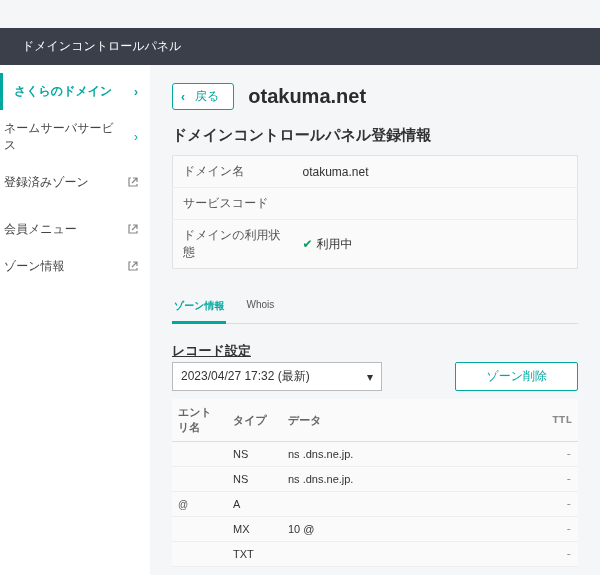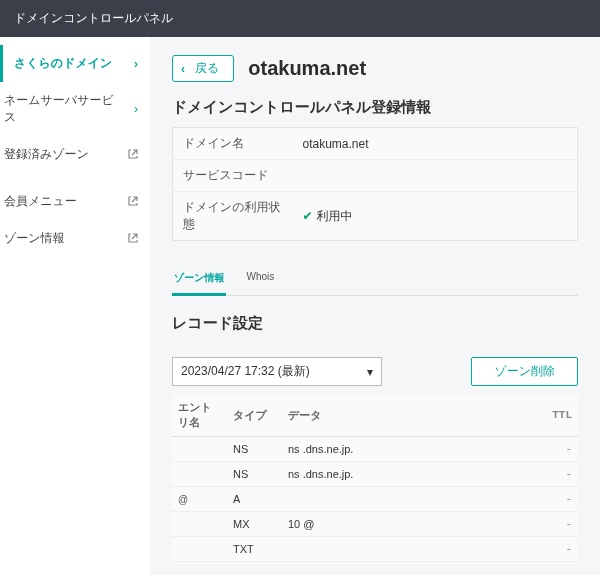--- a/index.html
+++ b/index.html
@@ -6,23 +6,24 @@
   body {
     font-family: "Hiragino Kaku Gothic ProN", "Meiryo", "Yu Gothic", sans-serif;
     font-size: 13px;
     color: #333;
     background: #f5f6f7;
     width: 600px;
   }
   .topbar {
     background: #3a3f4a;
     color: #fff;
-    padding: 10px 14px;
+    padding: 10px 22px;
     font-size: 12px;
     font-weight: 500;
+    margin-top: 28px;
   }
   .layout { display: flex; }
   .sidebar {
     width: 150px;
     background: #fff;
     padding: 8px 0;
     min-height: 540px;
   }
   .side-item {
     display: flex;
@@ -80,40 +81,40 @@
     font-size: 10px;
     color: #555;
     cursor: pointer;
   }
   .tab.active {
     color: #00a8a0;
     font-weight: 700;
     border-bottom: 3px solid #00a8a0;
     margin-bottom: -1px;
   }
-  .subheading { font-size: 15px; font-weight: 700; margin: 18px 0 24px 0;}
+  .subheading { font-size: 13px; font-weight: 700; margin: 18px 0 2px 0; text-decoration: underline;}
   .controls-row { display: flex; gap: 14px; align-items: center; }
   .dropdown {
     border: 1px solid #bbb;
     background: #fff;
     padding: 5px 8px;
     font-size: 12px;
     width: 210px;
     display: flex;
     justify-content: space-between;
     align-items: center;
     cursor: pointer;
   }
   .spacer { flex: 1; }
   .zone-delete {
     border: 1px solid #00a8a0;
     color: #00a8a0;
     background: #fff;
     border-radius: 2px;
-    padding: 5px 22px;
+    padding: 5px 30px;
     font-size: 12px;
     cursor: pointer;
   }
   .records {
     width: 100%;
     border-collapse: collapse;
     font-size: 11px;
     margin-top: 8px;
     background: #fafafa;
   }

